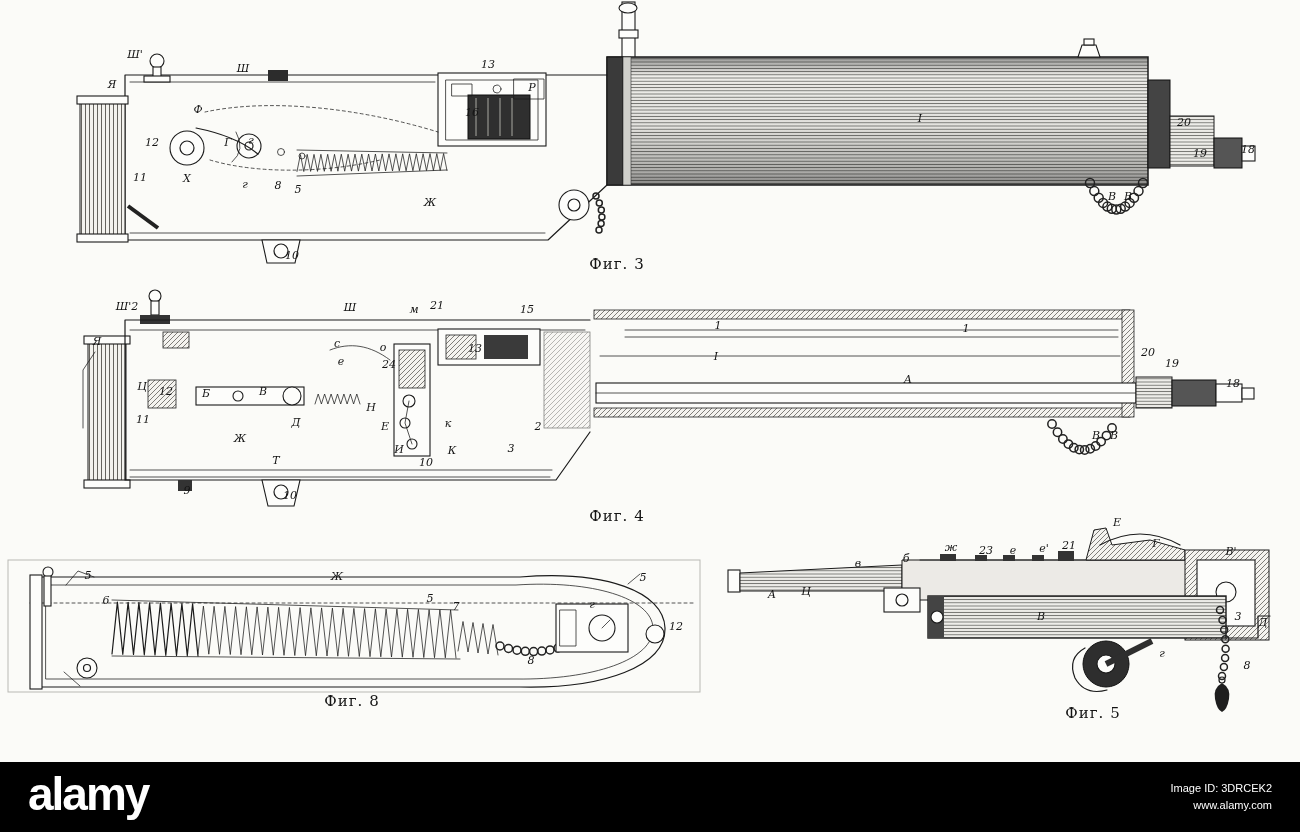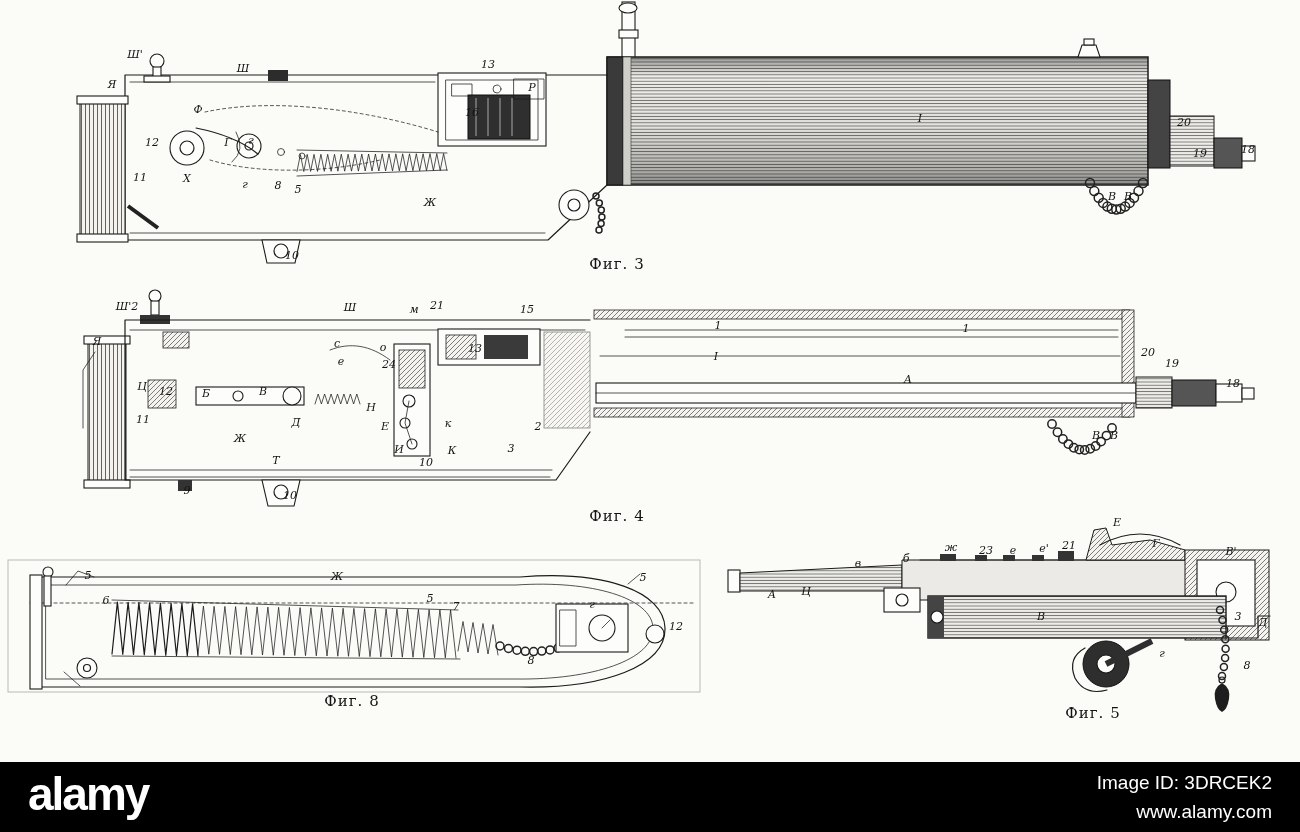--- a/index.html
+++ b/index.html
@@ -15,21 +15,21 @@
   .ln{stroke:#1b1b1b;fill:none;stroke-width:1.2;stroke-linejoin:round;stroke-linecap:round}
   .thin{stroke-width:0.75}
   .dash{stroke-dasharray:3,3}
   .fillw{fill:#fdfdfb;stroke:#1b1b1b;stroke-width:1.1}
   .chain{fill:none;stroke:#222;stroke-width:1.5}
   .alamy-bar{position:absolute;left:0;bottom:0;width:1300px;height:70px;background:#000;
     display:flex;align-items:center;justify-content:space-between;padding:17px 28px;
     font-family:"Liberation Sans",sans-serif}
   .alamy-logo{color:#fff;font-size:46px;font-weight:bold;letter-spacing:-2px;line-height:1;
     transform:translateY(-3px)}
-  .alamy-meta{color:#fff;text-align:right;font-size:19px;line-height:1.55;font-weight:400}
+  .alamy-meta{color:#fff;text-align:right;font-size:11px;line-height:1.55;font-weight:400}
 </style>
 </head>
 <body>
 
 <div class="page">
   <div class="artwork">
     <svg width="1300" height="762" viewBox="0 0 1300 762">
       <defs>
         <pattern id="hl" width="4" height="3.2" patternUnits="userSpaceOnUse">
           <rect width="4" height="3.2" fill="#efeeea"></rect>

